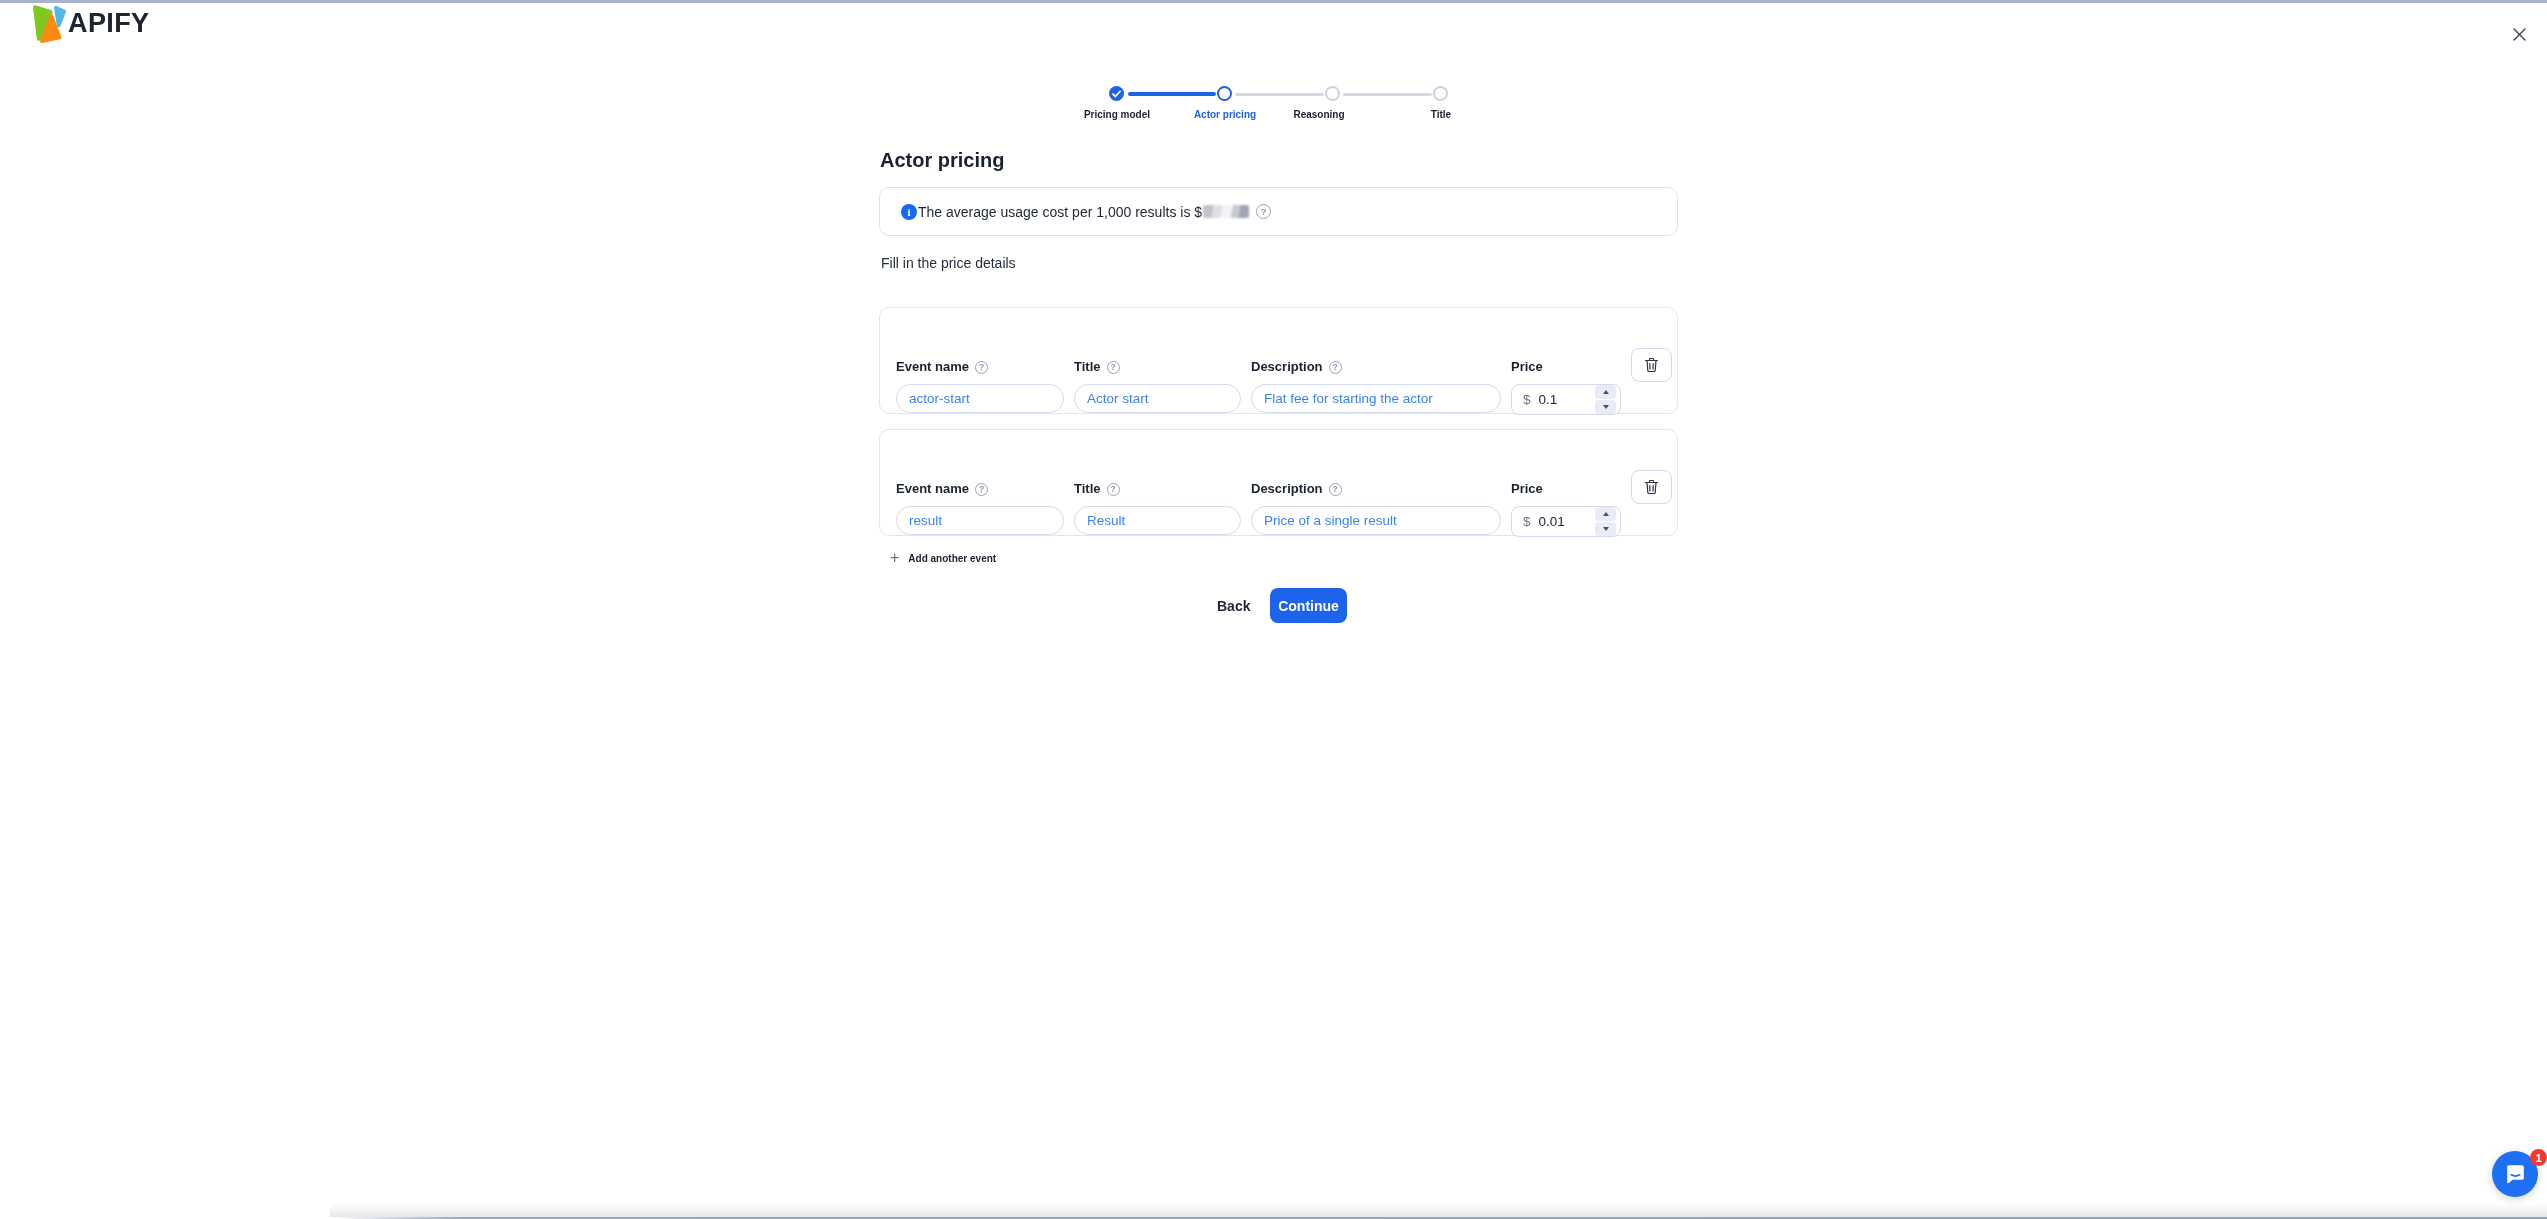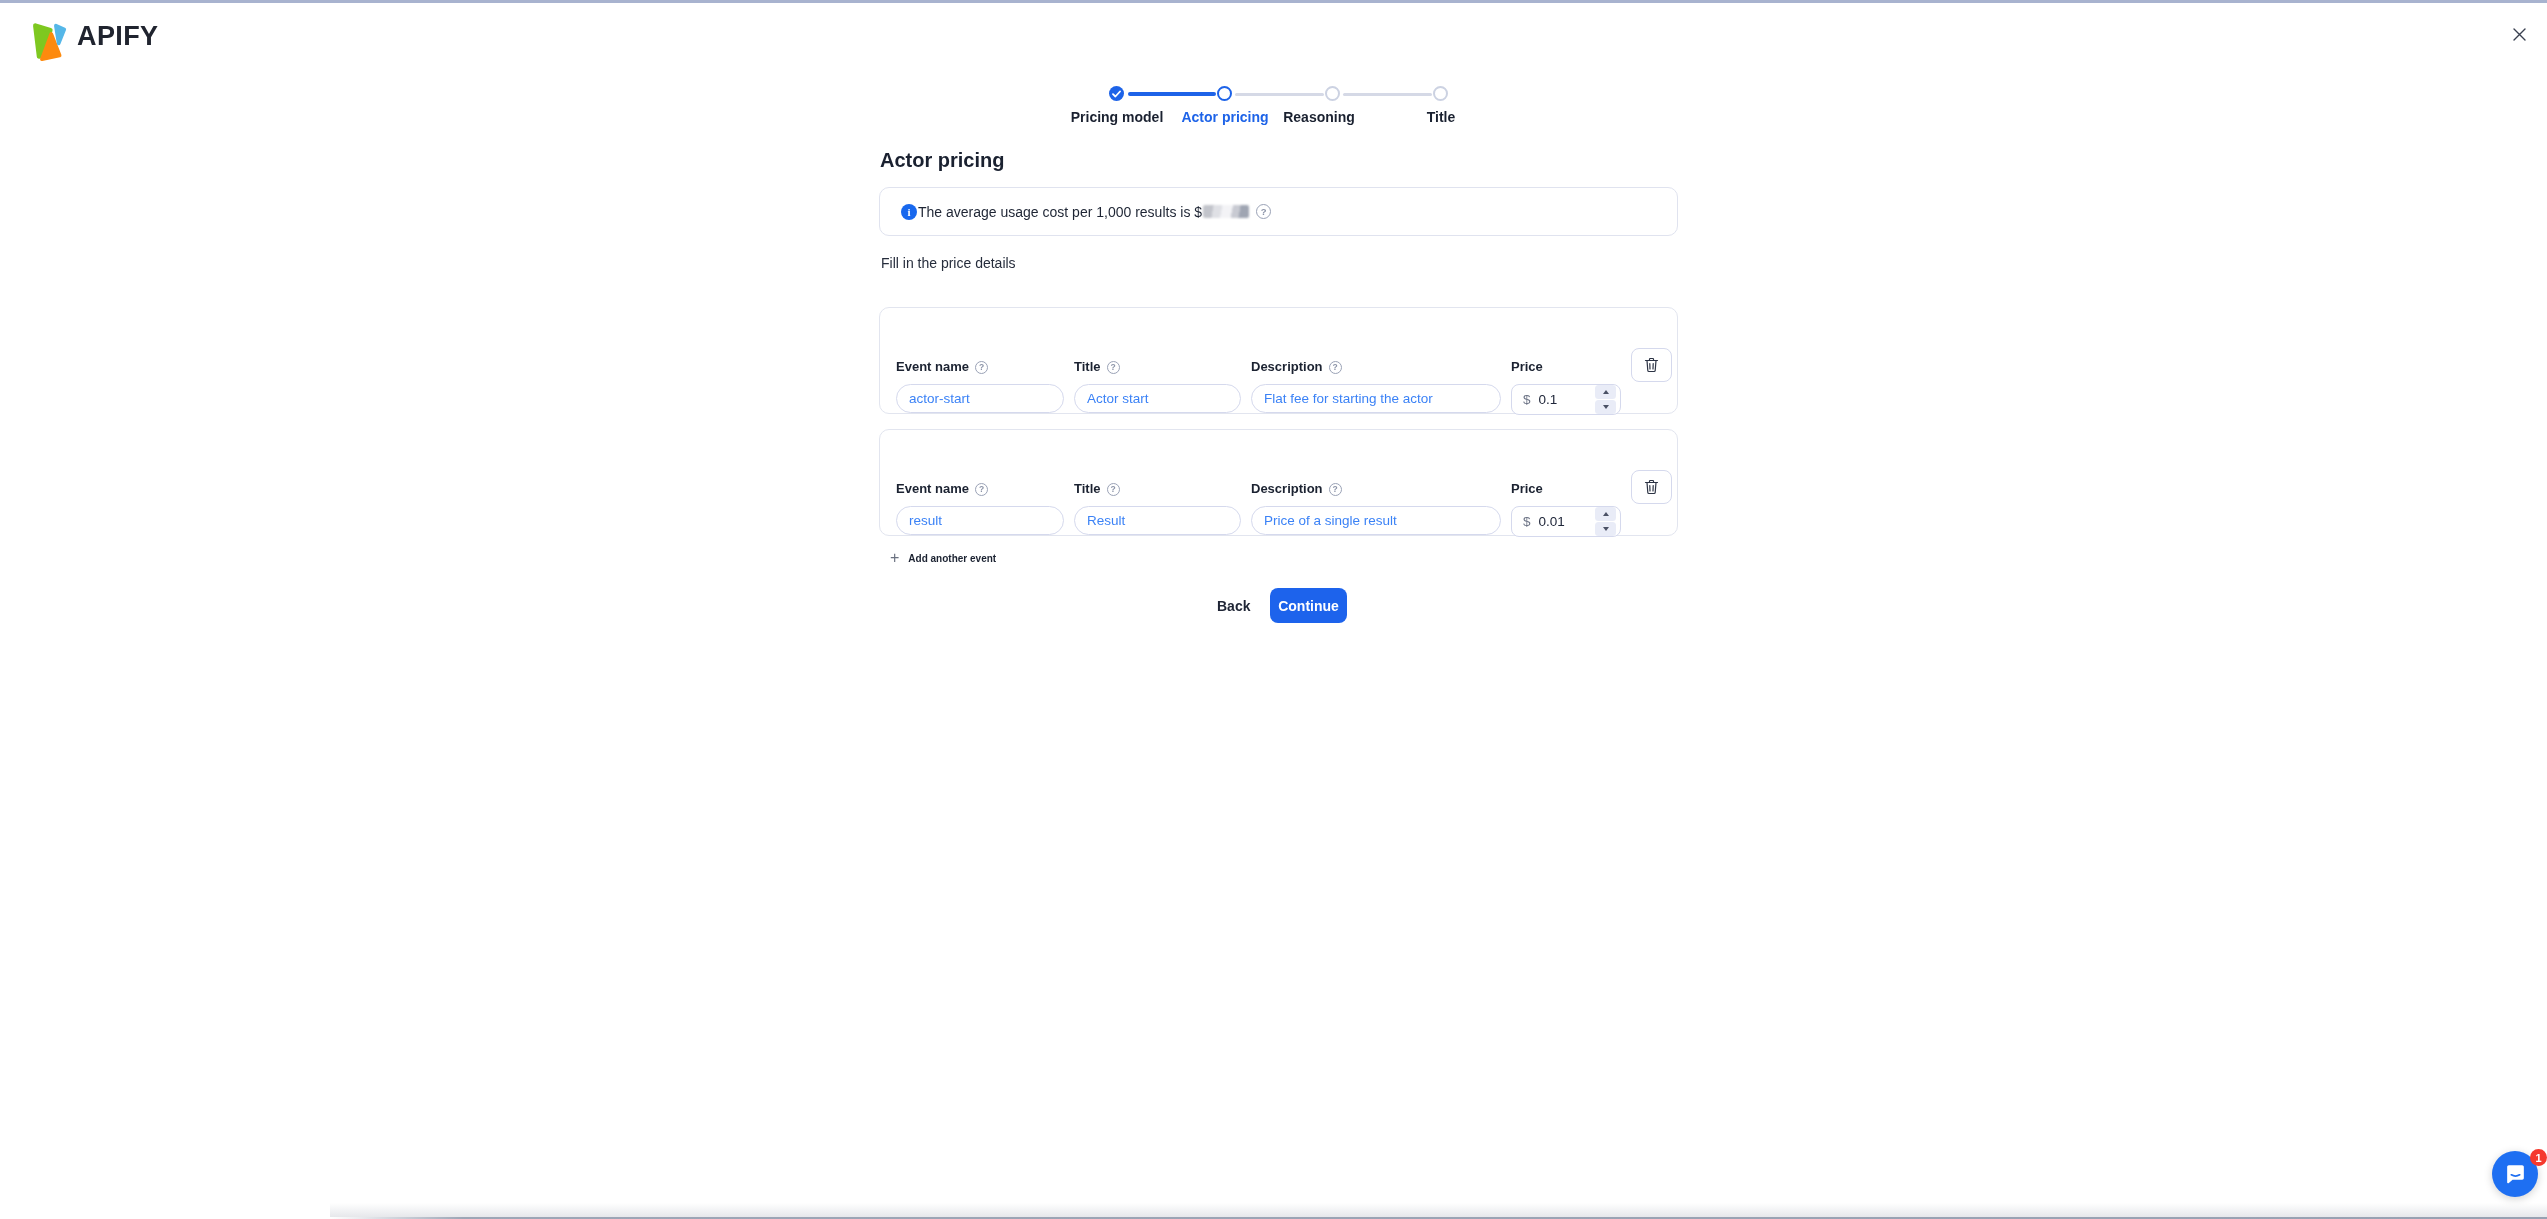--- a/index.html
+++ b/index.html
@@ -4,37 +4,37 @@
 <style>
   * { margin:0; padding:0; box-sizing:border-box; }
   html,body { background:#e9e9ea; }
   body { font-family:"Liberation Sans", sans-serif; }
   .screen { position:relative; width:2547px; height:1219px; background:#ffffff; overflow:hidden; }
 
   
   .top-accent { position:absolute; top:0; left:0; right:0; height:3px; background:#a8b3cf; }
 
   
-  .logo { position:absolute; left:27px; top:21px; display:flex; align-items:flex-start; gap:9px; }
+  .logo { position:absolute; left:27px; top:3px; display:flex; align-items:center; }
   .logo-word { font-size:27px; font-weight:800; letter-spacing:.4px; color:#20242f; }
   .dialog-title { position:absolute; left:879px; width:799px; top:24px; text-align:center;
                   font-size:20px; font-weight:700; color:#1c2433; }
   .close-btn { position:absolute; left:2506px; top:21px; width:26px; height:26px; border:none;
                background:transparent; cursor:pointer; display:flex; align-items:center; justify-content:center; }
 
   
   .stepper { position:absolute; left:879px; top:86px; width:799px; height:48px; }
   .step-circle { position:absolute; width:15px; height:15px; border-radius:50%; top:0; background:#fff; }
   .step-circle.completed { background:#1d63e8; display:flex; align-items:center; justify-content:center; }
   .step-circle.active { border:2.5px solid #1d63e8; }
   .step-circle.upcoming { border:2px solid #ccd2e2; }
   .step-line { position:absolute; border-radius:2px; }
   .step-line.done { top:6px; height:3.5px; background:#1d63e8; }
   .step-line.todo { top:7px; height:2.5px; background:#d5d9e6; }
-  .step-label { position:absolute; top:23px; transform:translateX(-50%); font-size:14px; font-weight:600;
+  .step-label { position:absolute; top:23px; transform:translateX(-50%); font-size:10px; font-weight:600;
                 color:#1a2130; white-space:nowrap; }
   .step-label.active { color:#1d63e8; }
 
   
   .column { position:absolute; left:879px; top:0; width:799px; height:100%; }
   .page-heading { position:absolute; left:1px; top:149px; font-size:20px; font-weight:700; color:#1a2130; }
 
   .banner { position:absolute; left:0; top:187px; width:799px; height:49px; border:1px solid #e0e3ef;
             border-radius:10px; background:#fff; display:flex; align-items:center; padding:0 16px 0 21px; }
   .info-icon { width:16px; height:16px; border-radius:50%; background:#1868ee; color:#fff; font-size:11px;

